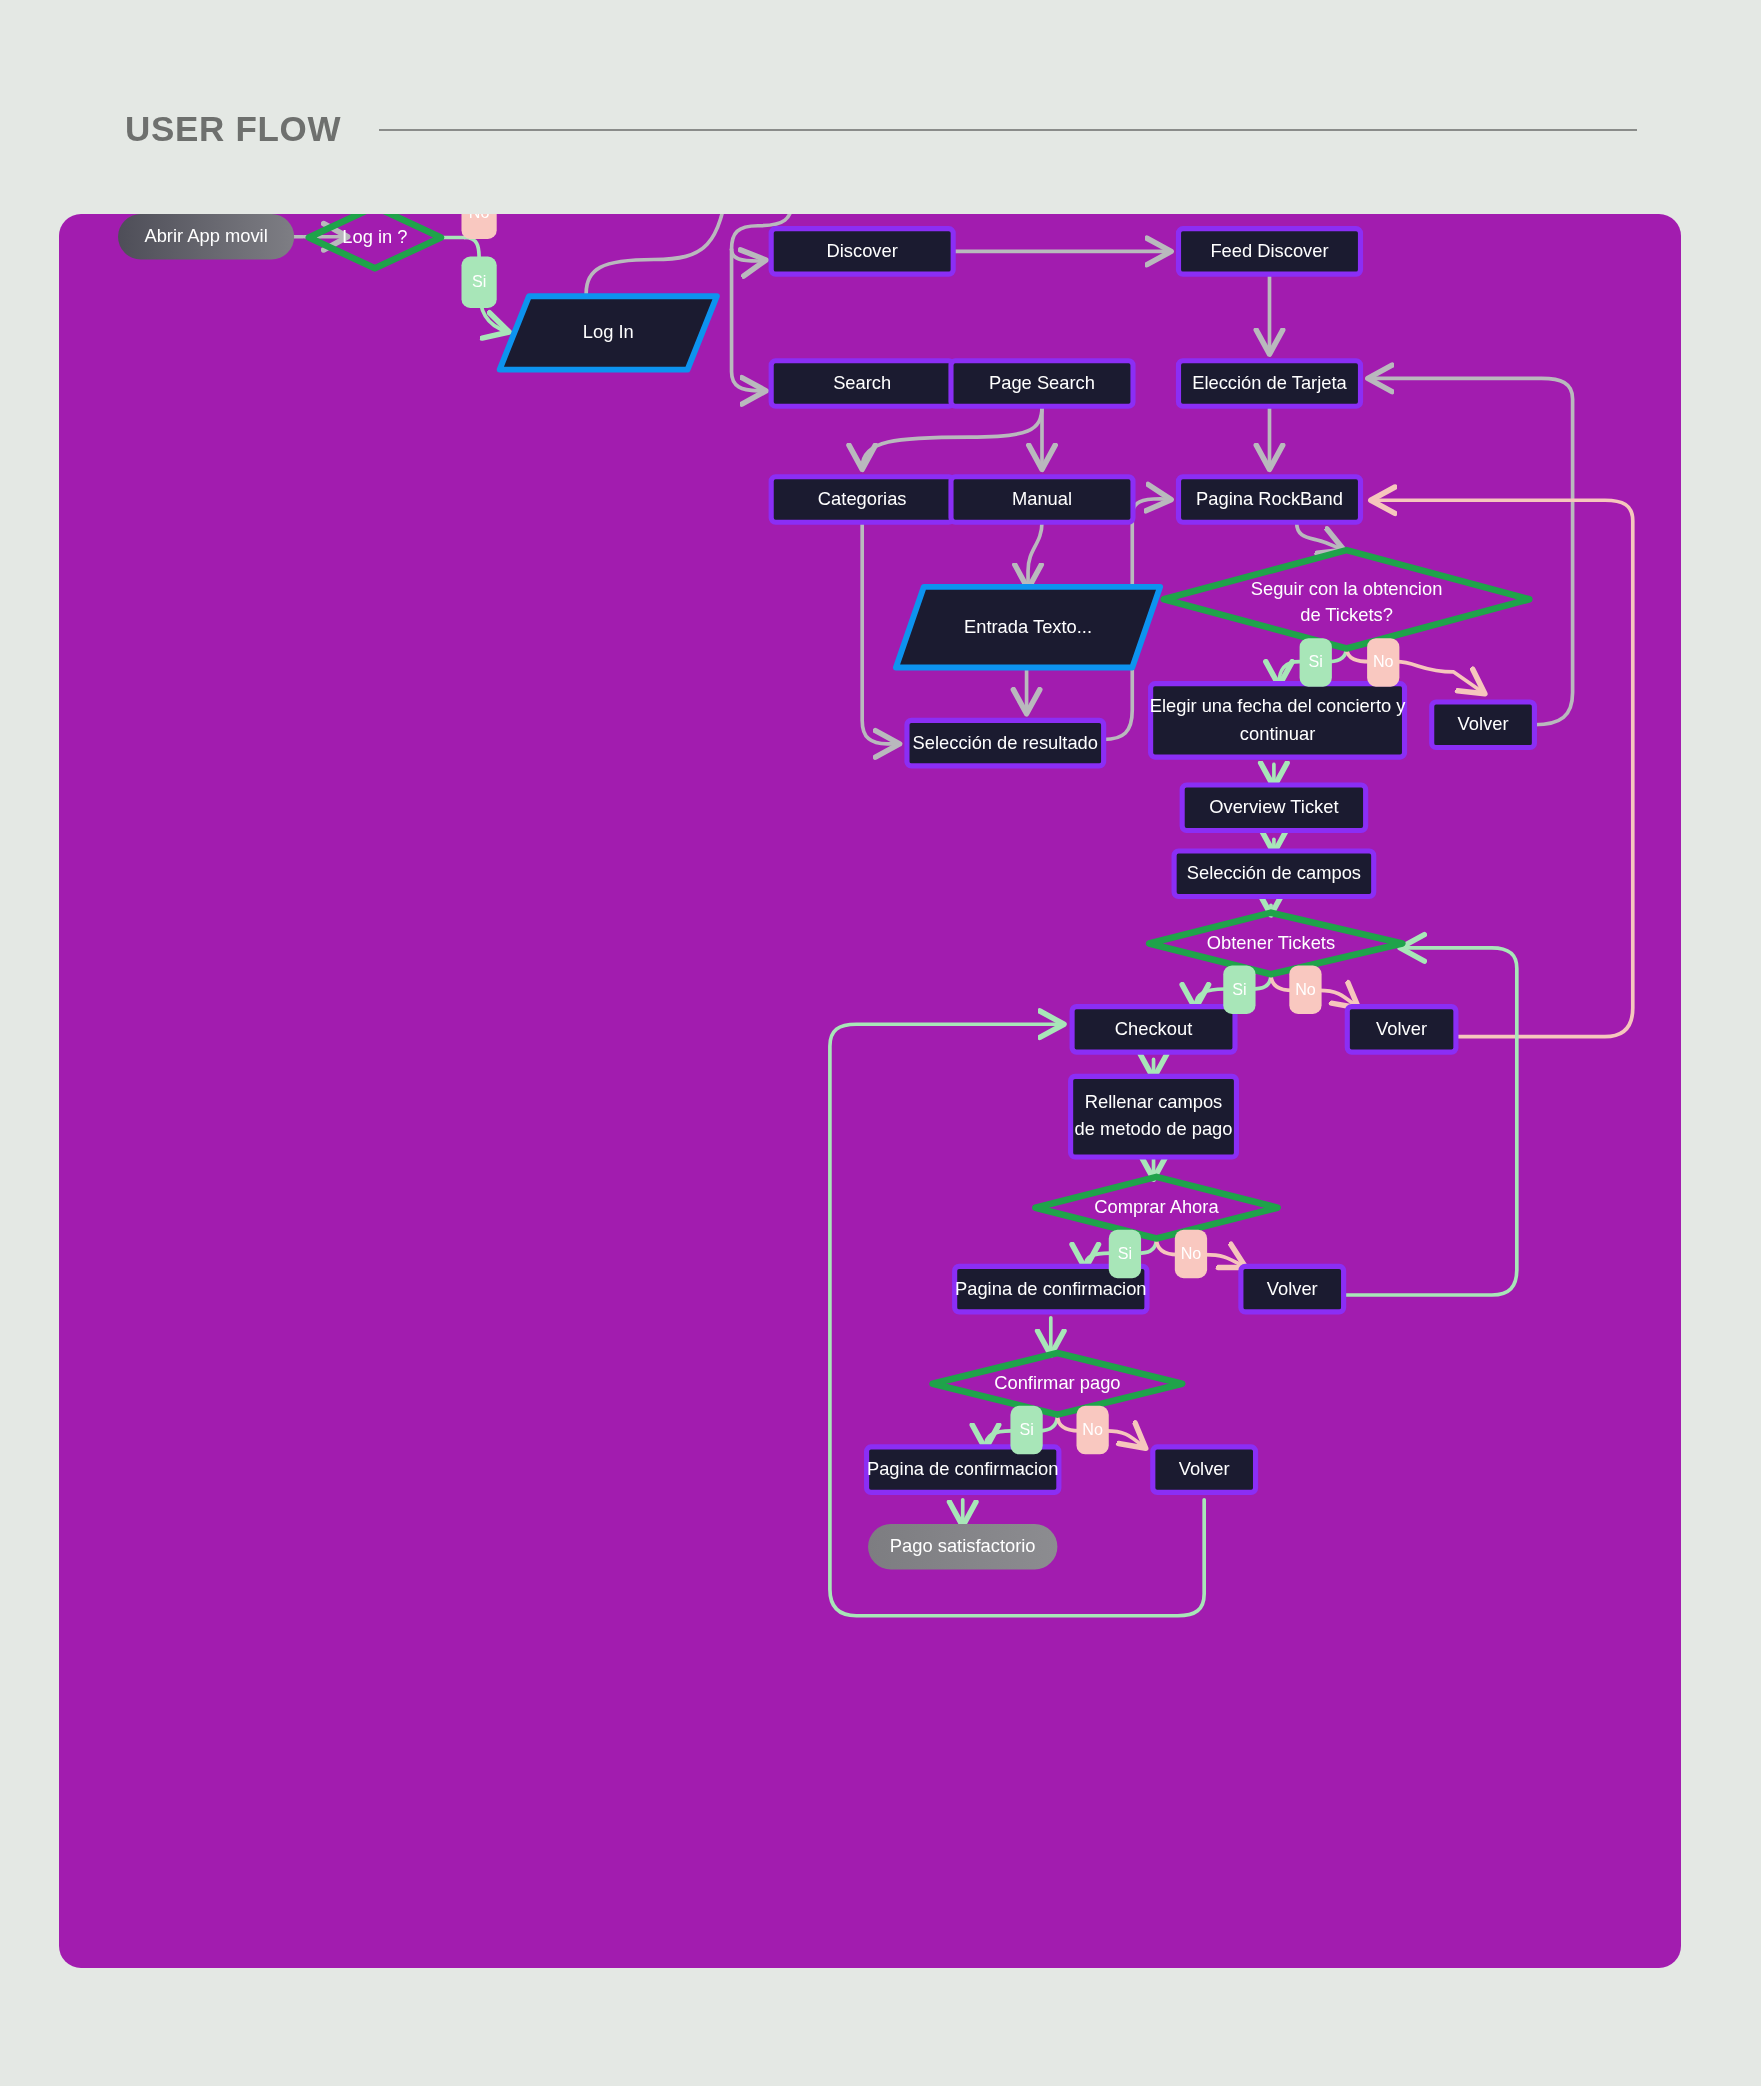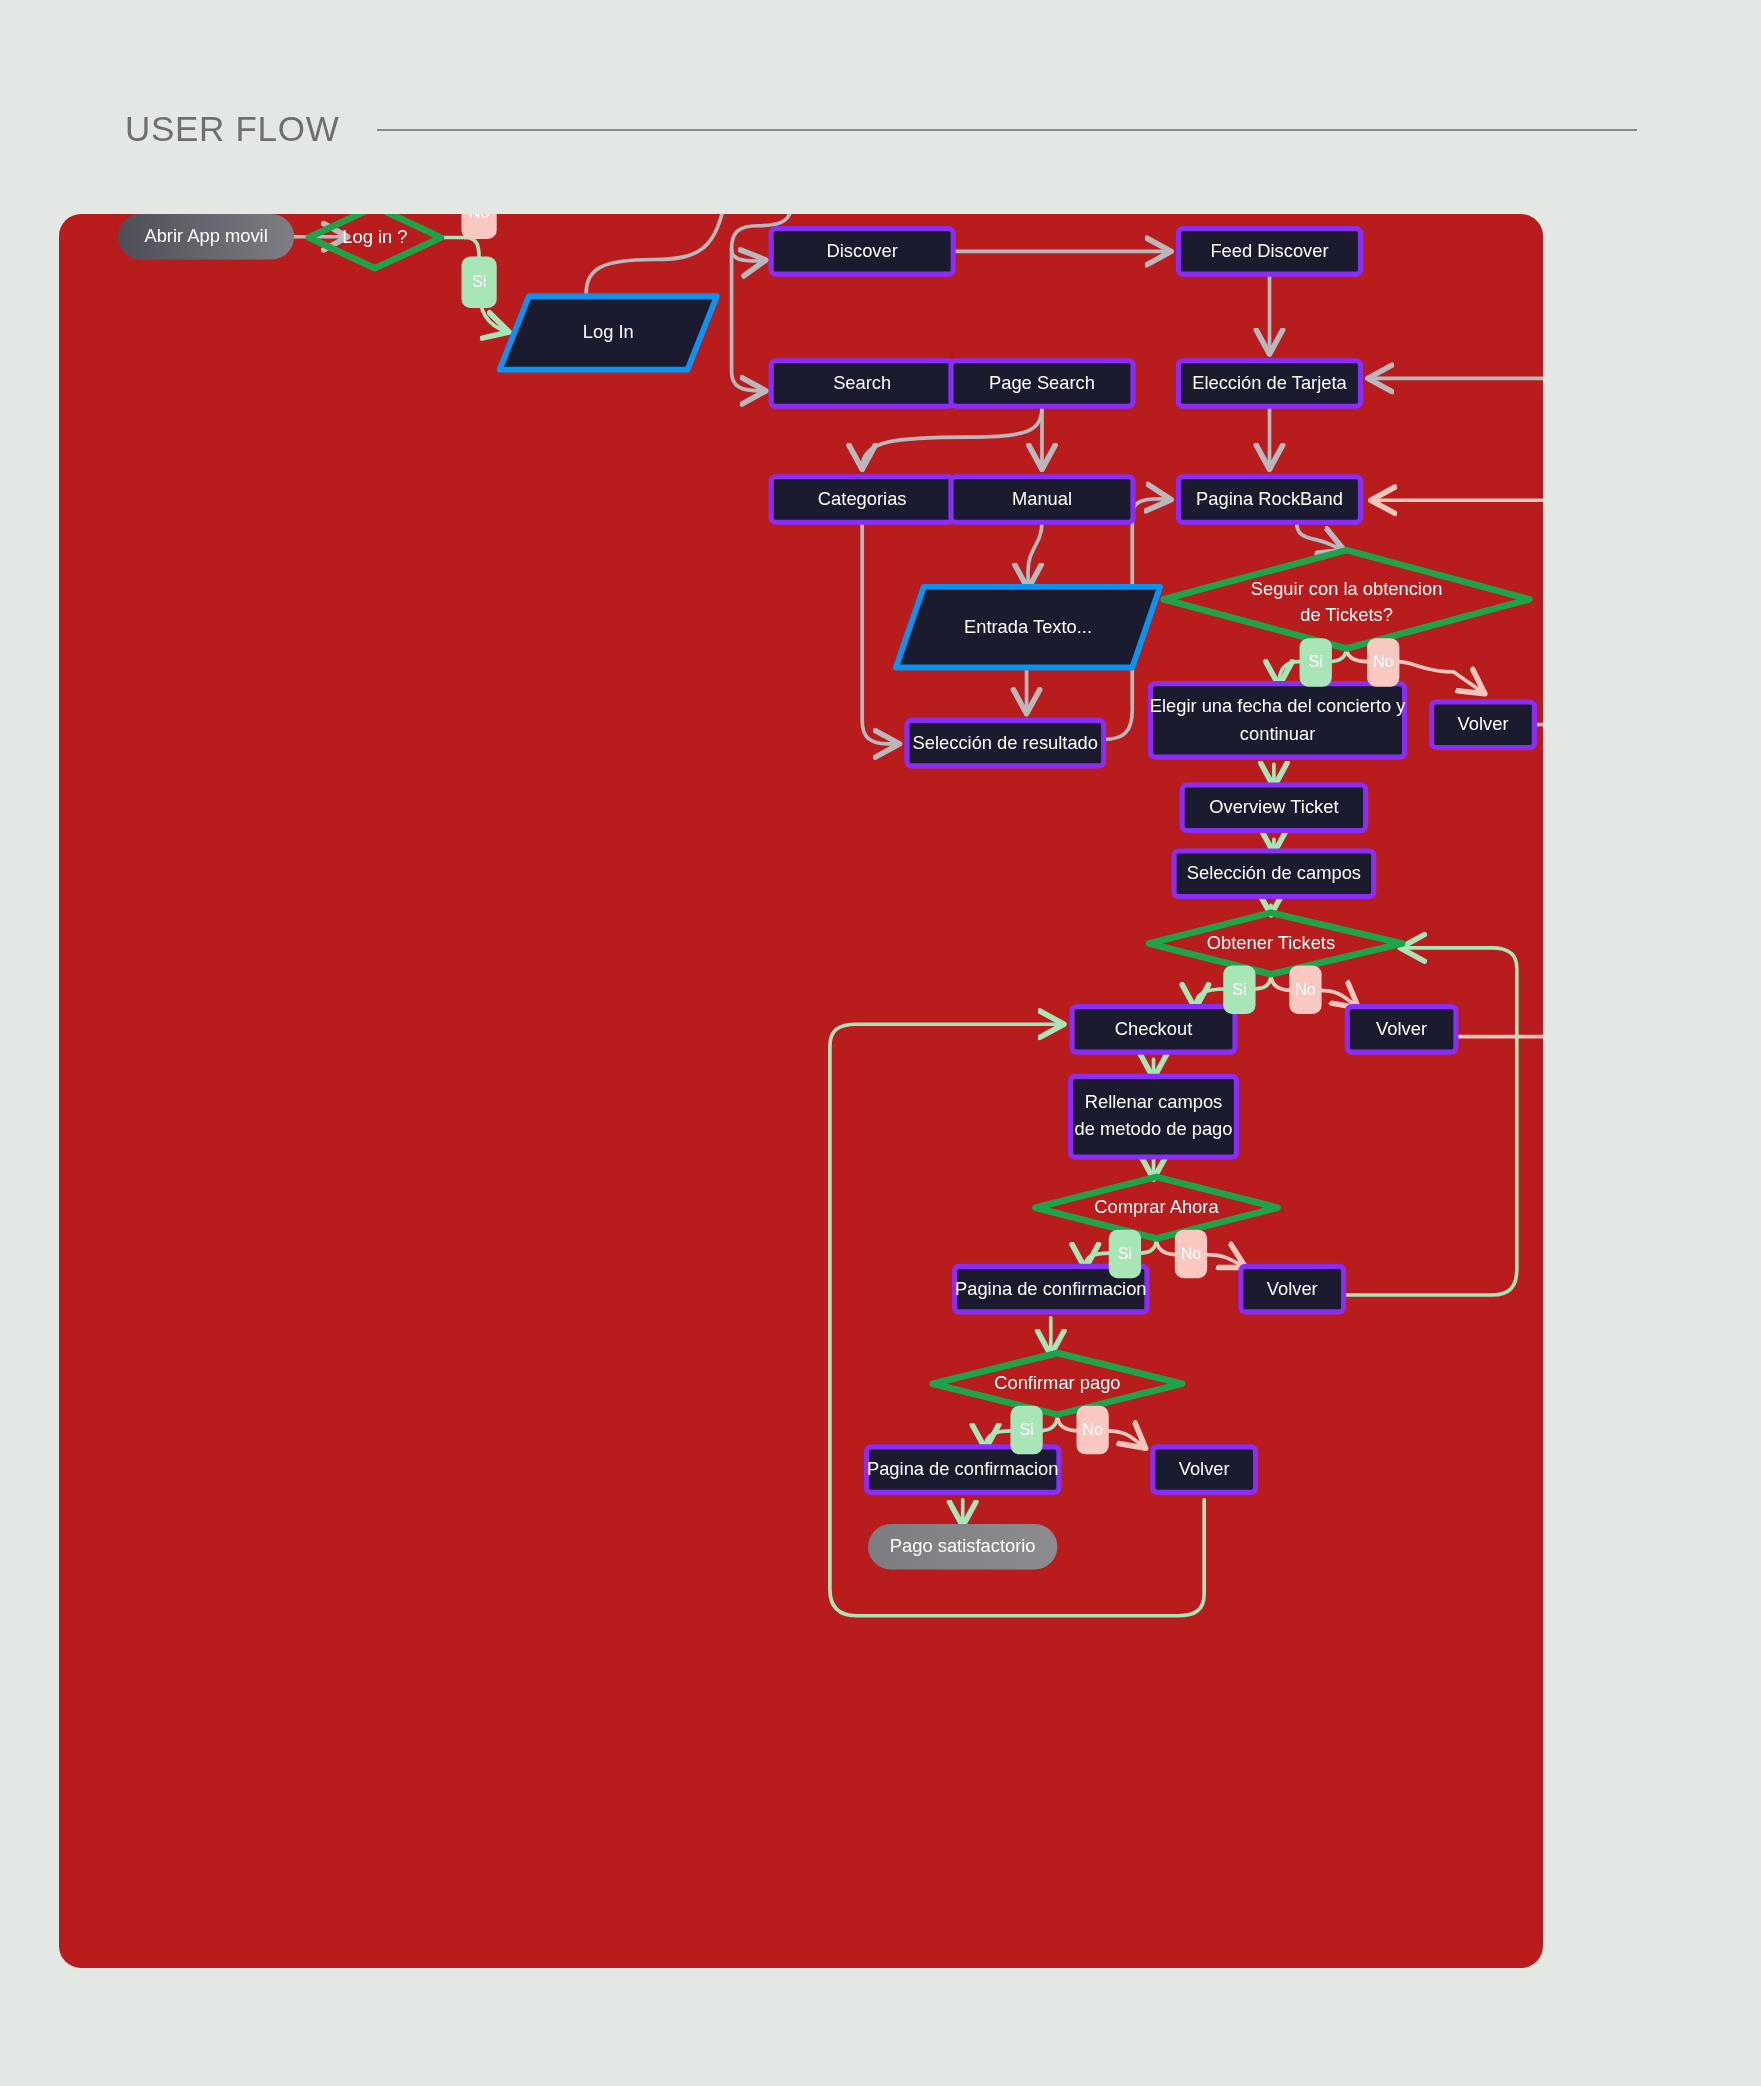--- a/index.html
+++ b/index.html
@@ -7,29 +7,29 @@
     width:1762px;height:2087px;
     background:#e4e8e4;
     font-family:"Liberation Sans", sans-serif;
     overflow:hidden;
   }
   #root{position:relative;width:1762px;height:2087px;}
 
   
   #header{position:absolute;left:125px;top:103px;width:1512px;height:51px;display:flex;align-items:center;}
   #header .title{
-    font-size:35px;font-weight:normal;color:#6e706e;letter-spacing:0.7px;
+    font-size:35px;font-weight:bold;color:#6e706e;letter-spacing:0.7px;
     white-space:nowrap;line-height:1;
   }
   #header .rule{flex:1;height:1.5px;background:#8a8c8a;margin-left:38px;margin-top:2.9px;}
 
   
   #panel{
-    position:absolute;left:59px;top:214px;width:1484px;height:1754px;
-    background:#b91c1c;border-radius:22px;overflow:hidden;
+    position:absolute;left:59px;top:214px;width:1622px;height:1754px;
+    background:#a21caf;border-radius:22px;overflow:hidden;
   }
   #flow{position:absolute;left:0;top:0;width:1646px;height:1754px;}
 
   
   .nlabel{fill:#ffffff;font-family:"Liberation Sans",sans-serif;font-size:25px;
           text-anchor:middle;dominant-baseline:middle;}
   .blabel{fill:#ffffff;font-family:"Liberation Sans",sans-serif;font-size:22px;
           text-anchor:middle;dominant-baseline:middle;}
 </style>
 </head>

